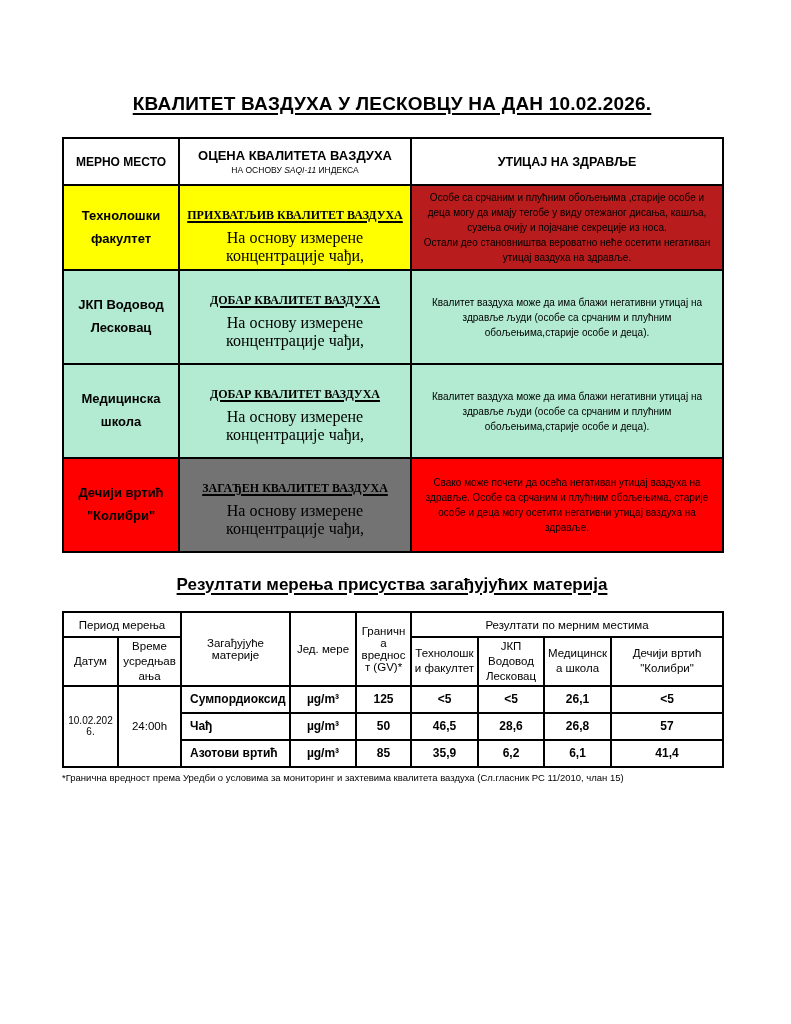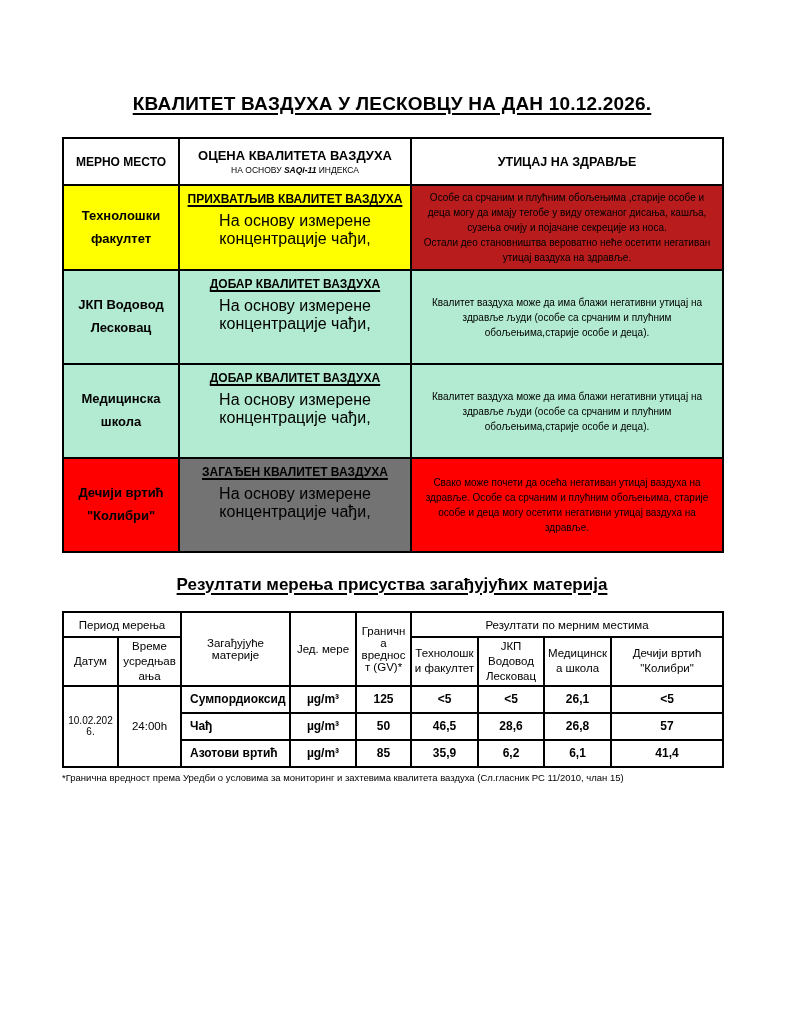--- a/index.html
+++ b/index.html
@@ -25,28 +25,28 @@
 
   table { border-collapse:collapse; width:660px; table-layout:fixed; }
   td { border:2px solid #000; }
 
   
   .t1 { margin-top:22px; }
   .t1 .hdr td { height:47px; text-align:center; vertical-align:middle; background:#fff; }
   .h-place { font-weight:bold; font-size:12px; }
   .h-assess-main { font-weight:bold; font-size:13px; }
   .h-assess-sub { font-size:8.5px; margin-top:2px; }
-  .h-assess-sub .saqi { font-weight:bold; font-style:italic; }
+  .h-assess-sub .saqi { font-weight:normal; font-style:italic; }
   .h-impact { font-weight:bold; font-size:12.5px; }
 
   .station {
     font-weight:bold; font-size:13px; text-align:center; vertical-align:middle;
     line-height:1.75; padding:0 6px;
   }
-  .assess-cell { vertical-align:top; text-align:center; padding-top:6px; }
+  .assess-cell { vertical-align:top; text-align:center; padding-top:22px;font-family:Liberation Serif, serif; }
   .assess {
     font-weight:bold; font-size:12px;
     text-decoration:underline; text-decoration-thickness:1.5px; text-underline-offset:2px;
   }
   .basis { font-size:16px; margin-top:6px; }
   .impact {
     font-size:10px; text-align:center; vertical-align:middle;
     padding:3px 8px; line-height:1.5; white-space:pre-line;
   }
   .row-yellow td { height:85px; }
@@ -74,21 +74,21 @@
   .t2 .val { font-weight:bold; font-size:12px; }
 
   .footnote { margin-top:4px; font-size:9.5px; text-align:left; }
 </style>
 </head>
 <body>
 
 <div class="page">
   <div class="content">
 
-    <h1 class="doc-title">КВАЛИТЕТ ВАЗДУХА У ЛЕСКОВЦУ НА ДАН 10.12.2026.</h1>
+    <h1 class="doc-title">КВАЛИТЕТ ВАЗДУХА У ЛЕСКОВЦУ НА ДАН 10.02.2026.</h1>
 
     <table class="t1">
       <colgroup>
           <col style="width:116px">
           <col style="width:232px">
           <col style="width:312px">
         </colgroup>
       <tbody>
         <tr class="hdr">
           <td class="h-place">МЕРНО МЕСТО</td>

